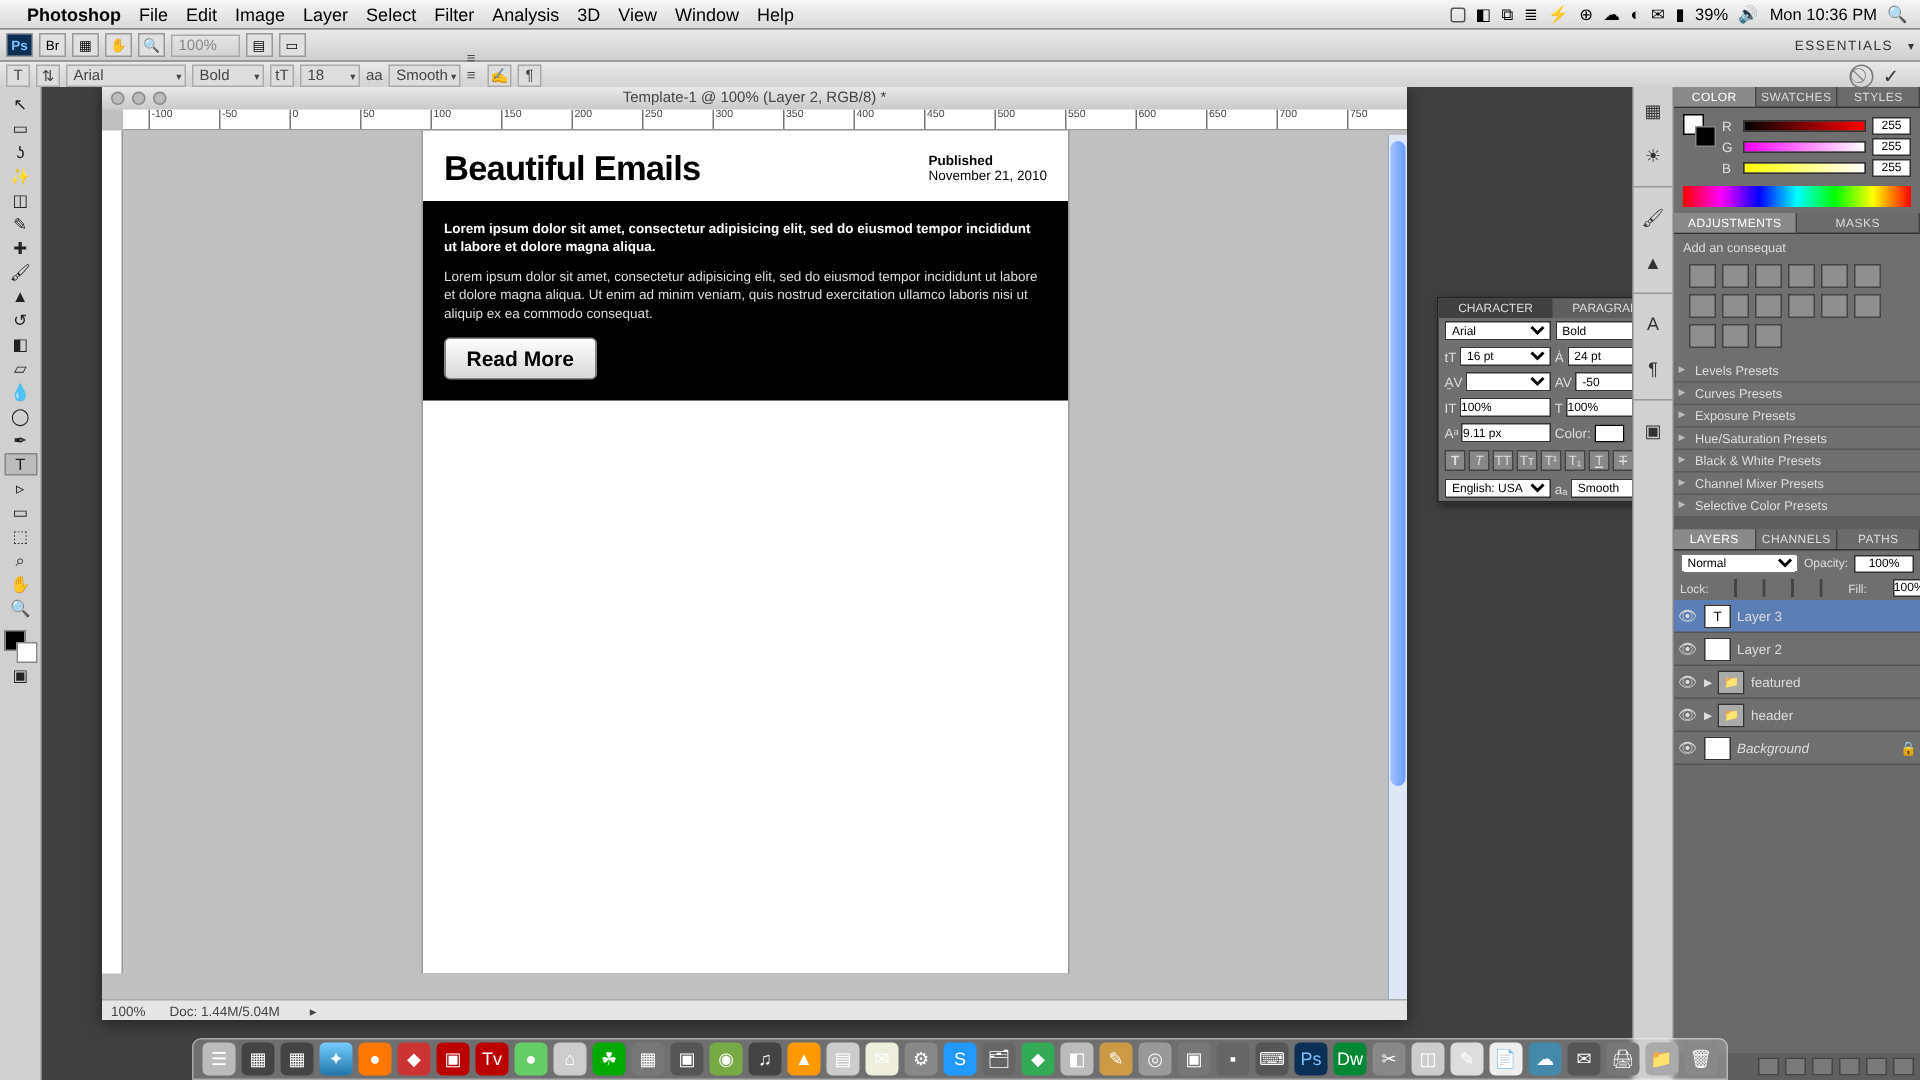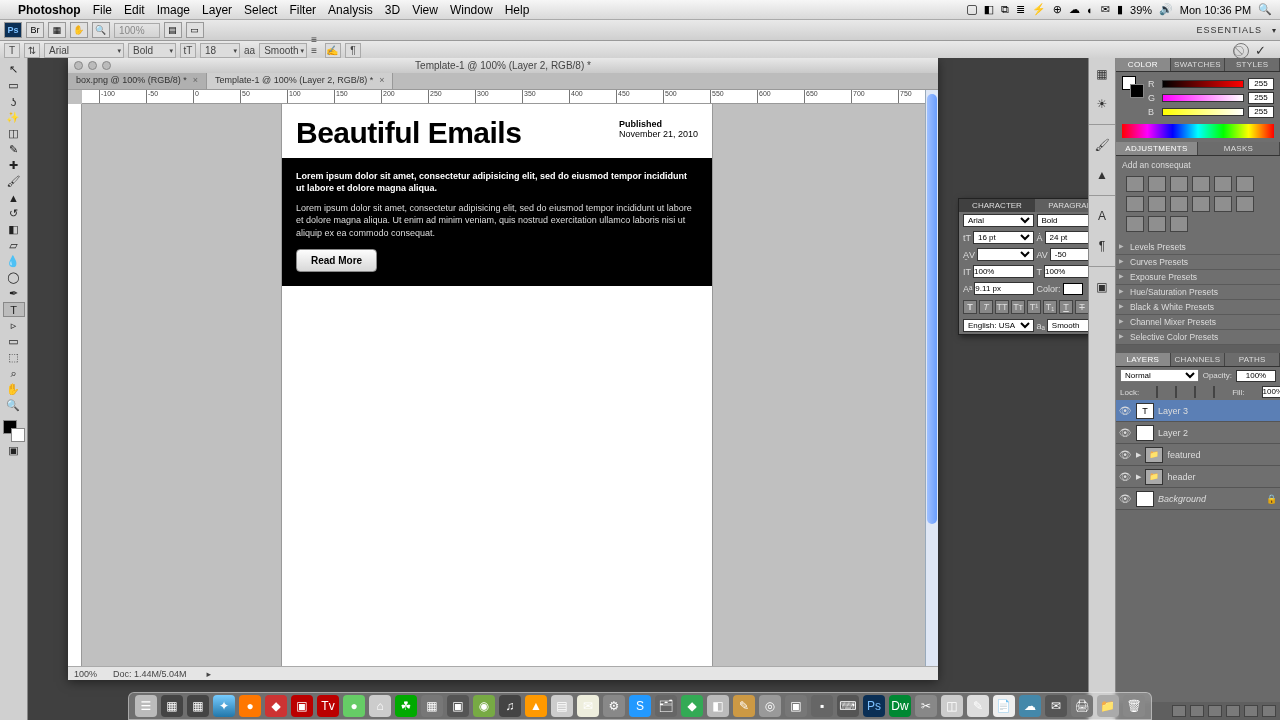--- a/index.html
+++ b/index.html
@@ -53,28 +53,28 @@
 .docwin .ruler-v { width: 14px; background: #fff; border-right: 1px solid #999; }
 .docwin .canvas-wrap { flex: 1; background: #c0c0c0; position: relative; overflow: hidden; }
 .rtick { position:absolute; top:0; height:14px; border-left:1px solid #777; font-size:7px; color:#444; padding-left:1px; }
 .canvas { position: absolute; left: 200px; top: 0; width: 430px; height: 562px; background: #fff; box-shadow: 0 0 0 1px #999; }
 .scroll-v { position:absolute; right:0; top:32px; bottom:14px; width:13px; background:#dfe7f5; border-left:1px solid #9ab; }
 .scroll-v .thumb { position:absolute; left:1px; right:1px; top:4px; height:430px; background:linear-gradient(to right,#9fc0ff,#6a9eff); border-radius:6px; }
 .statusb { position:absolute; bottom:0; left:0; right:0; height:14px; background:#e5e5e5; border-top:1px solid #aaa; display:flex; align-items:center; font-size:9px; color:#444; padding:0 6px; gap:16px; }
 
 
 .canvas .hdr { padding: 12px 14px 8px; display:flex; justify-content:space-between; }
-.canvas .hdr h1 { font-family: Helvetica, Arial, sans-serif; font-size: 30px; letter-spacing:-0.5px; font-weight: bold; }
+.canvas .hdr h1 { font-family: Helvetica, Arial, sans-serif; font-size: 23px; letter-spacing:-0.5px; font-weight: bold; }
 .canvas .hdr .pub { font-size: 9px; color:#000; text-align:left; margin-top:3px; }
 .canvas .pub .lbl { font-weight:bold; }
 .canvas .blackbox { background:#000; color:#fff; padding: 12px 14px 14px; font-family: Helvetica, Arial, sans-serif; }
 .canvas .blackbox h2 { font-size: 19px; font-weight:bold; margin-bottom:8px; }
 .canvas .blackbox .lead { font-size:9px; font-weight:bold; line-height:1.35; margin-bottom:8px; }
 .canvas .blackbox .body { font-size:9px; line-height:1.35; color:#ddd; margin-bottom:10px; }
-.canvas .blackbox .btn { display:inline-block; background:linear-gradient(#fdfdfd,#d8d8d8); color:#000; font-size:10px; font-weight:bold; padding:5px 14px; border-radius:4px; border:1px solid #888; }
+.canvas .blackbox .btn { display:inline-block; background:linear-gradient(#fdfdfd,#d8d8d8); color:#000; font-size:14px; font-weight:bold; padding:5px 14px; border-radius:4px; border:1px solid #888; }
 .canvas .section2 { margin-top: 28px; position: relative; }
 .canvas .blackbar { background:#000; color:#fff; font-family: Helvetica, Arial, sans-serif; font-weight:bold; font-size:12px; padding:6px 10px 6px 22px; display:inline-block; min-width:120px; text-decoration: underline; text-underline-offset: 2px; }
 .canvas .selbox { position:absolute; border:1px dashed #000; }
 .canvas .selbox .h { position:absolute; width:5px; height:5px; background:#fff; border:1px solid #000; }
 
 
 .iconstrip { width: 28px; background: #d1d1d1; border-left:1px solid #888; border-right:1px solid #888; display:flex; flex-direction:column; align-items:center; padding-top:6px; gap:10px; }
 .iconstrip .ic { width:20px; height:20px; display:flex; align-items:center; justify-content:center; font-size:12px; color:#333; }
 .iconstrip .sep { height:1px; background:#999; width:100%; }
 
@@ -245,24 +245,20 @@
   <div class="docarea">
 
     <div class="docwin">
       <div class="titlebar">
         <div class="traffic">
             <span></span>
             <span></span>
             <span></span>
           </div>
         <span>Template-1 @ 100% (Layer 2, RGB/8) *</span>
-      </div>
-      <div class="tabs">
-        <div class="tab"><span>box.png @ 100% (RGB/8) *</span><span class="x">×</span></div>
-        <div class="tab act"><span>Template-1 @ 100% (Layer 2, RGB/8) *</span><span class="x">×</span></div>
       </div>
       <div class="ruler-h">
           <div class="rtick" style="left: 17px;">-100</div>
           <div class="rtick" style="left: 64px;">-50</div>
           <div class="rtick" style="left: 111px;">0</div>
           <div class="rtick" style="left: 158px;">50</div>
           <div class="rtick" style="left: 205px;">100</div>
           <div class="rtick" style="left: 252px;">150</div>
           <div class="rtick" style="left: 299px;">200</div>
           <div class="rtick" style="left: 346px;">250</div>

